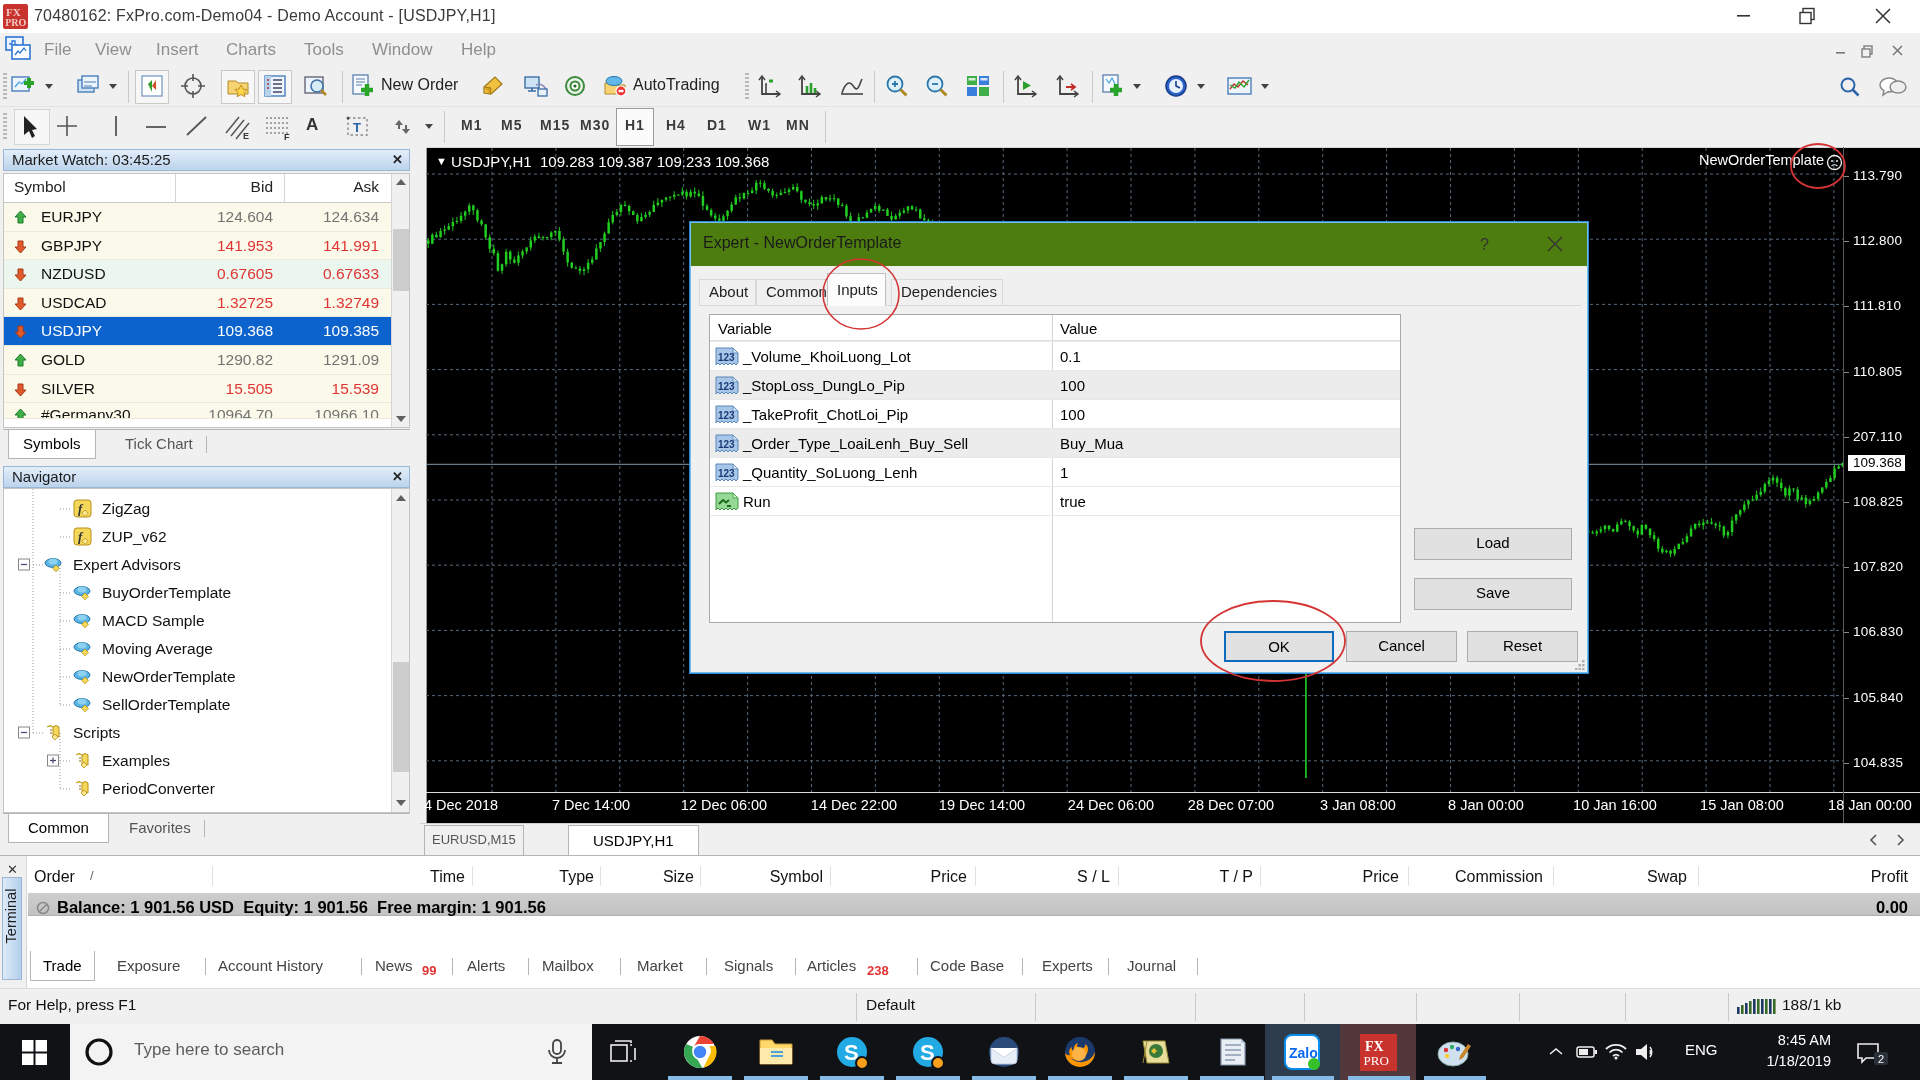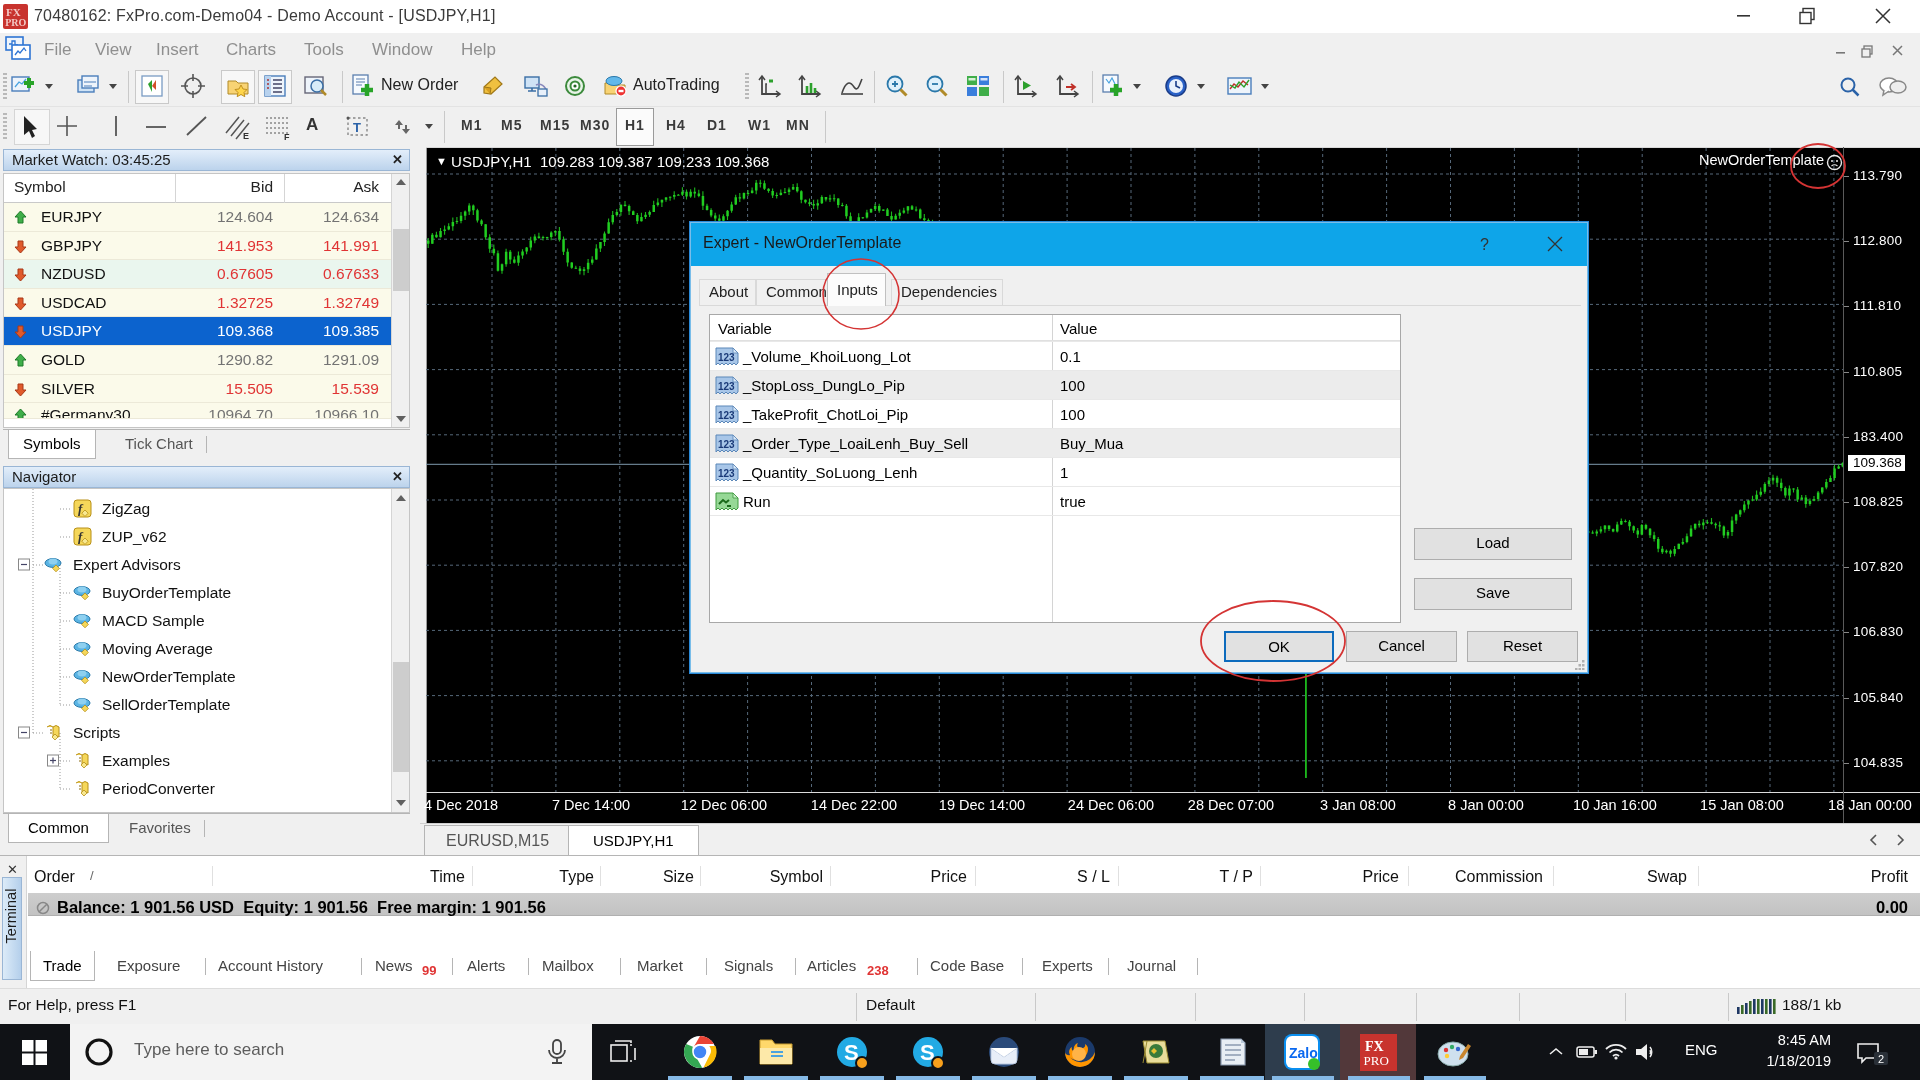--- a/index.html
+++ b/index.html
@@ -32,21 +32,21 @@
 #chartwrap{left:426px;top:147px;width:1494px;height:676px;background:#000}
 #praxis{position:absolute;left:1417px;top:0;width:77px;height:676px;border-left:1px solid #5a5a5a}
 .pl{position:absolute;left:9px;font-size:13.5px;color:#fff;letter-spacing:.2px}
 .pl:before{content:"";position:absolute;left:-9px;top:8px;width:5px;height:1px;background:#888}
 .plc{position:absolute;left:4px;font-size:13.5px;color:#000;background:#fff;padding:0 3px 1px 5px}
 .dl{position:absolute;top:650px;width:128px;text-align:center;font-size:14.5px;color:#fff}
 #ohlc{position:absolute;left:10px;top:6px;color:#fff;font-size:15px}
 #eaname{position:absolute;right:96px;top:5px;color:#fff;font-size:14.5px}
 
 #dialog{left:689px;top:221px;width:900px;height:453px;background:#f0f0f0;border:1px solid #2989d8;box-shadow:0 0 0 1px #79bde9 inset}
-#dlgtitle{position:absolute;left:1px;top:1px;width:896px;height:43px;background:#0ea5e9}
+#dlgtitle{position:absolute;left:1px;top:1px;width:896px;height:43px;background:#4d7c0f}
 #dlgtitle .t{position:absolute;left:12px;top:11px;font-size:16px;color:#1a1a1a}
 .dbtn{position:absolute;background:#e1e1e1;border:1px solid #adadad;text-align:center;font-size:15px;color:#000;padding-top:5px}
 .dtab{position:absolute;top:57px;height:26px;background:#f0f0f0;border:1px solid #d9d9d9;border-bottom:none;font-size:15px;color:#222;padding:3px 9px 0 9px}
 .dtab.sel{top:51px;height:33px;background:#fcfcfc;border:1px solid #c0c0c0;border-bottom:none;z-index:3;padding-top:7px}
 #dtabline{position:absolute;left:9px;top:83px;width:882px;height:1px;background:#d9d9d9}
 #dtable{position:absolute;left:19px;top:92px;width:692px;height:309px;background:#fff;border:1px solid #a8a8a8;font-size:15px}
 .drow{position:relative;height:29px;border-bottom:1px solid #e8e8e8}
 .drow.g{background:#ececec}
 .drow .ic{position:absolute;left:4px;top:5px;width:26px;height:20px}
 .drow .vn{position:absolute;left:33px;top:6px}
@@ -526,21 +526,21 @@
       <path d="M426 464.3 H1843" stroke="#7f9aae" stroke-width="1"></path>
       <path d="M428.2 238.0V248.1 M432.3 233.0V243.8 M436.4 231.7V237.7 M440.5 227.9V237.6 M444.6 225.6V234.7 M448.7 223.3V230.3 M452.8 217.4V230.7 M456.9 217.1V224.0 M461.0 211.9V223.3 M465.1 210.5V220.1 M469.2 203.2V215.0 M473.3 204.6V214.9 M477.4 208.8V222.6 M481.5 219.3V226.1 M485.6 224.3V239.8 M489.7 234.2V252.8 M493.8 244.5V255.4 M497.9 250.5V271.4 M502.0 263.4V273.7 M506.1 248.7V266.8 M510.2 250.1V263.9 M514.3 256.6V263.5 M518.4 251.4V265.7 M522.5 249.2V258.8 M526.6 246.9V254.2 M530.7 236.7V250.5 M534.8 234.3V243.3 M538.9 232.7V238.7 M543.0 235.8V240.6 M547.1 236.8V239.4 M551.2 231.2V240.3 M555.3 230.3V236.3 M559.4 227.0V241.4 M563.5 236.5V254.9 M567.6 248.6V266.4 M571.7 262.2V268.8 M575.8 265.7V268.7 M579.9 266.0V274.6 M584.0 267.0V275.3 M588.1 258.9V273.1 M592.2 256.2V264.7 M596.3 244.3V259.7 M600.4 241.9V251.9 M604.5 231.4V246.1 M608.6 218.4V233.7 M612.7 211.1V224.6 M616.8 209.1V216.5 M620.9 204.6V215.8 M625.0 201.1V206.4 M629.1 204.5V215.0 M633.2 210.5V215.1 M637.3 213.0V224.1 M641.4 212.8V221.6 M645.5 212.1V219.0 M649.6 210.6V217.0 M653.7 200.8V212.0 M657.8 198.2V206.5 M661.9 199.7V206.9 M666.0 197.1V201.7 M670.1 196.4V200.8 M674.2 191.2V199.4 M678.3 193.9V195.0 M682.4 187.2V196.0 M686.5 189.6V199.6 M690.6 189.3V197.7 M694.7 187.4V197.7 M698.8 189.8V197.3 M702.9 191.3V210.1 M707.0 203.7V210.4 M711.1 208.3V217.3 M715.2 212.8V221.6 M719.3 214.6V225.3 M723.4 214.2V224.6 M727.5 210.0V220.0 M731.6 201.7V212.7 M735.7 194.8V205.0 M739.8 193.0V201.9 M743.9 192.5V199.6 M748.0 190.2V196.0 M752.1 187.4V193.6 M756.2 180.0V194.3 M760.3 179.8V187.5 M764.4 180.4V189.9 M768.5 188.2V192.7 M772.6 188.4V198.1 M776.7 192.6V198.5 M780.8 189.4V195.4 M784.9 188.1V193.5 M789.0 187.6V194.9 M793.1 184.1V189.9 M797.2 183.2V192.4 M801.3 190.3V203.2 M805.4 199.6V203.6 M809.5 198.6V206.2 M813.6 199.7V209.0 M817.7 199.4V209.8 M821.8 195.2V203.9 M825.9 196.9V201.5 M830.0 194.7V202.0 M834.1 194.2V201.4 M838.2 198.3V207.7 M842.3 202.7V206.5 M846.4 204.1V218.7 M850.5 212.5V226.5 M854.6 221.6V226.6 M858.7 213.3V226.5 M862.8 217.1V218.7 M866.9 209.7V218.6 M871.0 208.6V212.7 M875.1 203.8V211.0 M879.2 203.7V212.8 M883.3 209.5V210.9 M887.4 207.9V216.0 M891.5 211.6V223.3 M895.6 213.8V219.4 M899.7 209.4V218.8 M903.8 207.8V213.7 M907.9 206.3V213.8 M912.0 205.1V209.9 M916.1 206.5V211.6 M920.2 208.5V219.2 M924.3 213.9V221.5 M928.4 218.6V225.0 M932.5 219.7V239.1 M936.6 236.4V248.9 M940.7 246.3V255.2 M944.8 251.0V271.9 M948.9 266.5V287.9 M953.0 282.5V294.5 M957.1 288.9V303.3 M961.2 301.2V311.9 M965.3 308.0V313.4 M969.4 308.8V320.0 M973.5 317.6V332.0 M977.6 326.9V336.5 M981.7 331.8V337.3 M985.8 333.2V346.7 M989.9 341.6V348.7 M994.0 345.1V352.5 M998.1 349.1V361.0 M1002.2 356.9V366.9 M1006.3 359.6V369.6 M1010.4 364.9V374.1 M1014.5 369.2V377.3 M1018.6 371.0V385.1 M1022.7 383.5V386.9 M1026.8 382.8V388.9 M1030.9 383.9V391.7 M1035.0 389.4V401.1 M1039.1 394.7V402.5 M1043.2 398.1V407.2 M1047.3 398.6V416.5 M1051.4 412.0V416.4 M1055.5 414.1V420.6 M1059.6 413.5V423.6 M1063.7 418.5V424.1 M1067.8 420.3V427.8 M1071.9 425.8V434.3 M1076.0 430.9V441.5 M1080.1 434.7V443.0 M1084.2 439.2V444.9 M1088.3 439.6V449.4 M1092.4 448.0V456.4 M1096.5 455.2V458.0 M1100.6 457.4V466.6 M1104.7 461.8V464.9 M1108.8 462.1V466.7 M1112.9 464.3V467.4 M1117.0 466.3V473.4 M1121.1 466.0V472.2 M1125.2 470.8V479.1 M1129.3 471.5V478.4 M1133.4 473.6V479.0 M1137.5 472.4V478.3 M1141.6 477.5V483.5 M1145.7 479.9V485.5 M1149.8 482.2V489.3 M1153.9 486.6V490.4 M1158.0 486.0V488.9 M1162.1 484.5V496.6 M1166.2 490.1V495.1 M1170.3 489.8V496.8 M1174.4 495.3V498.5 M1178.5 495.2V502.3 M1182.6 496.0V509.8 M1186.7 505.4V509.5 M1190.8 501.4V511.1 M1194.9 503.6V512.0 M1199.0 507.4V515.1 M1203.1 511.0V521.6 M1207.2 513.5V518.4 M1211.3 517.2V523.7 M1215.4 522.3V525.1 M1219.5 520.8V531.5 M1223.6 525.0V530.4 M1227.7 525.3V535.1 M1231.8 528.8V543.1 M1235.9 534.6V540.4 M1240.0 535.7V549.2 M1244.1 544.7V550.8 M1248.2 548.7V554.5 M1252.3 550.4V561.2 M1256.4 558.4V565.8 M1260.5 560.7V570.4 M1264.6 562.4V571.1 M1268.7 566.9V577.2 M1272.8 569.5V584.5 M1276.9 576.8V584.0 M1281.0 581.0V588.9 M1285.1 580.6V595.6 M1289.2 590.8V599.8 M1293.3 597.4V608.7 M1297.4 606.7V618.9 M1301.5 616.4V632.8 M1305.6 628.5V777.8 M1309.7 636.5V646.9 M1313.8 609.9V639.7 M1317.9 601.4V615.4 M1322.0 583.0V602.6 M1326.1 582.2V585.5 M1330.2 574.6V586.1 M1334.3 574.2V579.2 M1338.4 570.3V578.9 M1342.5 565.0V574.1 M1346.6 560.7V570.4 M1350.7 559.1V564.7 M1354.8 557.9V564.0 M1358.9 552.7V563.3 M1363.0 545.2V556.0 M1367.1 548.0V550.4 M1371.2 540.6V551.4 M1375.3 538.4V542.5 M1379.4 535.3V541.0 M1383.5 533.7V536.9 M1387.6 532.4V538.3 M1391.7 524.0V535.0 M1395.8 524.8V529.1 M1399.9 521.9V528.5 M1404.0 519.1V523.1 M1408.1 516.4V526.0 M1412.2 518.4V524.5 M1416.3 520.8V524.8 M1420.4 520.1V526.5 M1424.5 522.8V533.0 M1428.6 527.2V531.7 M1432.7 525.4V532.9 M1436.8 528.2V531.2 M1440.9 527.8V529.7 M1445.0 526.5V535.2 M1449.1 529.5V532.9 M1453.2 530.2V536.5 M1457.3 529.6V536.2 M1461.4 526.3V536.9 M1465.5 529.8V533.3 M1469.6 524.9V536.5 M1473.7 524.3V529.6 M1477.8 523.4V527.4 M1481.9 523.5V530.9 M1486.0 522.7V528.0 M1490.1 521.2V530.5 M1494.2 518.7V526.0 M1498.3 518.6V526.5 M1502.4 516.6V528.5 M1506.5 515.6V521.2 M1510.6 514.6V520.2 M1514.7 516.8V526.3 M1518.8 521.4V526.6 M1522.9 524.5V530.3 M1527.0 521.9V529.7 M1531.1 521.5V528.2 M1535.2 521.9V527.9 M1539.3 524.6V530.9 M1543.4 523.3V530.4 M1547.5 522.6V530.3 M1551.6 526.4V532.7 M1555.7 525.0V529.3 M1559.8 524.5V531.6 M1563.9 524.8V528.9 M1568.0 522.4V532.0 M1572.1 527.8V533.4 M1576.2 526.1V533.6 M1580.3 530.0V534.9 M1584.4 527.9V535.4 M1588.5 528.1V534.0 M1592.6 530.6V533.7 M1596.7 529.6V536.3 M1600.8 526.2V533.6 M1604.9 525.2V532.7 M1609.0 525.4V531.1 M1613.1 528.5V532.2 M1617.2 521.7V532.5 M1621.3 518.5V524.9 M1625.4 519.5V522.6 M1629.5 520.1V530.5 M1633.6 525.6V533.0 M1637.7 528.0V537.9 M1641.8 524.0V535.2 M1645.9 523.8V529.9 M1650.0 528.1V538.0 M1654.1 531.8V541.4 M1658.2 536.9V552.2 M1662.3 546.1V554.1 M1666.4 549.5V553.4 M1670.5 549.6V557.3 M1674.6 545.9V556.2 M1678.7 543.8V549.3 M1682.8 538.3V545.1 M1686.9 533.5V543.2 M1691.0 525.2V537.1 M1695.1 523.7V530.1 M1699.2 520.5V527.4 M1703.3 518.9V529.5 M1707.4 519.8V524.0 M1711.5 518.1V524.6 M1715.6 522.6V528.4 M1719.7 521.6V530.9 M1723.8 525.5V538.1 M1727.9 530.1V538.4 M1732.0 516.6V535.9 M1736.1 513.8V524.0 M1740.2 509.5V517.0 M1744.3 501.1V512.5 M1748.4 500.2V508.8 M1752.5 495.7V501.3 M1756.6 490.4V500.9 M1760.7 487.5V496.7 M1764.8 482.2V493.7 M1768.9 477.1V486.6 M1773.0 474.8V484.4 M1777.1 475.8V487.1 M1781.2 478.5V491.2 M1785.3 486.5V497.8 M1789.4 485.5V499.9 M1793.5 488.2V492.6 M1797.6 487.0V501.9 M1801.7 495.1V500.1 M1805.8 494.9V507.7 M1809.9 498.4V505.8 M1814.0 496.1V501.2 M1818.1 491.0V501.3 M1822.2 487.2V494.2 M1826.3 479.0V489.2 M1830.4 475.6V482.1 M1834.5 465.0V480.2 M1838.6 464.4V469.1 M1842.7 462.3V467.3" stroke="#1db91d" stroke-width="1.1" fill="none"></path>
       <path d="M427.0 240.5h2.5V243.8h-2.5Z M431.1 234.7h2.5V243.8h-2.5Z M435.2 234.7h2.5V237.3h-2.5Z M439.3 230.9h2.5V237.3h-2.5Z M443.4 229.4h2.5V230.9h-2.5Z M447.5 226.2h2.5V229.4h-2.5Z M451.6 221.9h2.5V226.2h-2.5Z M455.7 220.9h2.5V221.9h-2.5Z M459.8 215.8h2.5V220.9h-2.5Z M463.9 211.4h2.5V215.8h-2.5Z M468.0 205.6h2.5V211.4h-2.5Z M472.1 205.6h2.5V210.3h-2.5Z M476.2 210.3h2.5V220.5h-2.5Z M480.3 220.5h2.5V224.3h-2.5Z M484.4 224.3h2.5V237.2h-2.5Z M488.5 237.2h2.5V248.8h-2.5Z M492.6 248.8h2.5V253.3h-2.5Z M496.7 253.3h2.5V270.8h-2.5Z M500.8 264.3h2.5V270.8h-2.5Z M504.9 251.8h2.5V264.3h-2.5Z M509.0 251.8h2.5V259.5h-2.5Z M513.1 259.5h2.5V262.8h-2.5Z M517.2 255.5h2.5V262.8h-2.5Z M521.3 251.4h2.5V255.5h-2.5Z M525.4 247.5h2.5V251.4h-2.5Z M529.5 240.5h2.5V247.5h-2.5Z M533.6 236.4h2.5V240.5h-2.5Z M537.7 236.4h2.5V238.1h-2.5Z M541.8 237.0h2.5V238.1h-2.5Z M545.9 237.0h2.5V238.0h-2.5Z M550.0 232.5h2.5V237.0h-2.5Z M554.1 230.9h2.5V232.5h-2.5Z M558.2 230.9h2.5V239.3h-2.5Z M562.3 239.3h2.5V251.8h-2.5Z M566.4 251.8h2.5V262.5h-2.5Z M570.5 262.5h2.5V267.8h-2.5Z M574.6 267.8h2.5V268.8h-2.5Z M578.7 268.5h2.5V270.9h-2.5Z M582.8 269.3h2.5V270.9h-2.5Z M586.9 262.8h2.5V269.3h-2.5Z M591.0 259.5h2.5V262.8h-2.5Z M595.1 248.4h2.5V259.5h-2.5Z M599.2 242.0h2.5V248.4h-2.5Z M603.3 233.5h2.5V242.0h-2.5Z M607.4 222.3h2.5V233.5h-2.5Z M611.5 215.0h2.5V222.3h-2.5Z M615.6 212.1h2.5V215.0h-2.5Z M619.7 204.7h2.5V212.1h-2.5Z M623.8 204.7h2.5V206.0h-2.5Z M627.9 206.0h2.5V211.2h-2.5Z M632.0 211.2h2.5V214.9h-2.5Z M636.1 214.9h2.5V221.2h-2.5Z M640.2 216.9h2.5V221.2h-2.5Z M644.3 214.8h2.5V216.9h-2.5Z M648.4 211.9h2.5V214.8h-2.5Z M652.5 204.9h2.5V211.9h-2.5Z M656.6 202.5h2.5V204.9h-2.5Z M660.7 199.7h2.5V202.5h-2.5Z M664.8 197.5h2.5V199.7h-2.5Z M668.9 196.7h2.5V197.7h-2.5Z M673.0 195.0h2.5V196.7h-2.5Z M677.1 194.8h2.5V195.8h-2.5Z M681.2 191.7h2.5V194.8h-2.5Z M685.3 191.7h2.5V196.6h-2.5Z M689.4 191.7h2.5V196.6h-2.5Z M693.5 191.7h2.5V193.4h-2.5Z M697.6 193.4h2.5V195.9h-2.5Z M701.7 195.9h2.5V205.8h-2.5Z M705.8 205.8h2.5V210.1h-2.5Z M709.9 210.1h2.5V215.5h-2.5Z M714.0 215.5h2.5V218.6h-2.5Z M718.1 218.6h2.5V220.8h-2.5Z M722.2 216.3h2.5V220.8h-2.5Z M726.3 210.7h2.5V216.3h-2.5Z M730.4 204.6h2.5V210.7h-2.5Z M734.5 197.3h2.5V204.6h-2.5Z M738.6 197.3h2.5V198.5h-2.5Z M742.7 193.1h2.5V198.5h-2.5Z M746.8 193.1h2.5V194.1h-2.5Z M750.9 190.6h2.5V193.1h-2.5Z M755.0 182.8h2.5V190.6h-2.5Z M759.1 182.8h2.5V183.8h-2.5Z M763.2 183.2h2.5V188.8h-2.5Z M767.3 188.8h2.5V190.9h-2.5Z M771.4 190.9h2.5V195.4h-2.5Z M775.5 195.1h2.5V196.1h-2.5Z M779.6 192.7h2.5V195.1h-2.5Z M783.7 191.9h2.5V192.9h-2.5Z M787.8 189.6h2.5V191.9h-2.5Z M791.9 187.1h2.5V189.6h-2.5Z M796.0 187.1h2.5V191.2h-2.5Z M800.1 191.2h2.5V199.8h-2.5Z M804.2 199.8h2.5V202.3h-2.5Z M808.3 202.3h2.5V204.1h-2.5Z M812.4 204.1h2.5V205.5h-2.5Z M816.5 203.3h2.5V205.5h-2.5Z M820.6 197.1h2.5V203.3h-2.5Z M824.7 197.1h2.5V199.4h-2.5Z M828.8 198.3h2.5V199.4h-2.5Z M832.9 198.3h2.5V199.3h-2.5Z M837.0 198.5h2.5V205.0h-2.5Z M841.1 205.0h2.5V206.0h-2.5Z M845.2 205.7h2.5V216.2h-2.5Z M849.3 216.2h2.5V222.0h-2.5Z M853.4 222.0h2.5V223.1h-2.5Z M857.5 217.2h2.5V223.1h-2.5Z M861.6 217.2h2.5V218.2h-2.5Z M865.7 212.6h2.5V217.4h-2.5Z M869.8 209.1h2.5V212.6h-2.5Z M873.9 205.9h2.5V209.1h-2.5Z M878.0 205.9h2.5V210.7h-2.5Z M882.1 209.5h2.5V210.7h-2.5Z M886.2 209.5h2.5V216.0h-2.5Z M890.3 216.0h2.5V219.4h-2.5Z M894.4 215.8h2.5V219.4h-2.5Z M898.5 212.7h2.5V215.8h-2.5Z M902.6 210.6h2.5V212.7h-2.5Z M906.7 206.3h2.5V210.6h-2.5Z M910.8 206.3h2.5V209.4h-2.5Z M914.9 209.4h2.5V210.4h-2.5Z M919.0 209.5h2.5V218.3h-2.5Z M923.1 218.3h2.5V220.1h-2.5Z M927.2 220.1h2.5V224.0h-2.5Z M931.3 224.0h2.5V236.7h-2.5Z M935.4 236.7h2.5V248.1h-2.5Z M939.5 248.1h2.5V254.0h-2.5Z M943.6 254.0h2.5V271.0h-2.5Z M947.7 271.0h2.5V286.4h-2.5Z M951.8 286.4h2.5V292.6h-2.5Z M955.9 292.6h2.5V303.2h-2.5Z M960.0 303.2h2.5V308.4h-2.5Z M964.1 308.4h2.5V312.1h-2.5Z M968.2 312.1h2.5V318.6h-2.5Z M972.3 318.6h2.5V329.8h-2.5Z M976.4 329.8h2.5V332.4h-2.5Z M980.5 332.4h2.5V336.9h-2.5Z M984.6 336.9h2.5V345.9h-2.5Z M988.7 345.9h2.5V346.9h-2.5Z M992.8 346.3h2.5V350.8h-2.5Z M996.9 350.8h2.5V359.6h-2.5Z M1001.0 359.6h2.5V362.7h-2.5Z M1005.1 362.7h2.5V365.2h-2.5Z M1009.2 365.2h2.5V369.9h-2.5Z M1013.3 369.9h2.5V374.0h-2.5Z M1017.4 374.0h2.5V383.7h-2.5Z M1021.5 383.7h2.5V384.7h-2.5Z M1025.6 384.0h2.5V387.3h-2.5Z M1029.7 387.3h2.5V390.7h-2.5Z M1033.8 390.7h2.5V396.8h-2.5Z M1037.9 396.8h2.5V401.6h-2.5Z M1042.0 401.6h2.5V402.9h-2.5Z M1046.1 402.9h2.5V412.7h-2.5Z M1050.2 412.7h2.5V416.3h-2.5Z M1054.3 416.2h2.5V417.2h-2.5Z M1058.4 416.2h2.5V421.4h-2.5Z M1062.5 421.4h2.5V423.0h-2.5Z M1066.6 423.0h2.5V426.6h-2.5Z M1070.7 426.6h2.5V433.4h-2.5Z M1074.8 433.4h2.5V439.2h-2.5Z M1078.9 439.2h2.5V442.7h-2.5Z M1083.0 442.7h2.5V443.7h-2.5Z M1087.1 442.9h2.5V449.3h-2.5Z M1091.2 449.3h2.5V456.4h-2.5Z M1095.3 456.4h2.5V457.5h-2.5Z M1099.4 457.5h2.5V463.7h-2.5Z M1103.5 463.7h2.5V464.7h-2.5Z M1107.6 464.2h2.5V465.2h-2.5Z M1111.7 464.5h2.5V466.3h-2.5Z M1115.8 466.3h2.5V469.9h-2.5Z M1119.9 469.9h2.5V470.9h-2.5Z M1124.0 470.8h2.5V477.1h-2.5Z M1128.1 474.5h2.5V477.1h-2.5Z M1132.2 474.5h2.5V475.6h-2.5Z M1136.3 475.6h2.5V478.0h-2.5Z M1140.4 478.0h2.5V482.0h-2.5Z M1144.5 482.0h2.5V483.1h-2.5Z M1148.6 483.1h2.5V488.1h-2.5Z M1152.7 488.1h2.5V489.1h-2.5Z M1156.8 486.9h2.5V488.7h-2.5Z M1160.9 486.9h2.5V493.0h-2.5Z M1165.0 490.9h2.5V493.0h-2.5Z M1169.1 490.9h2.5V496.2h-2.5Z M1173.2 496.2h2.5V497.2h-2.5Z M1177.3 496.7h2.5V497.9h-2.5Z M1181.4 497.9h2.5V505.5h-2.5Z M1185.5 505.5h2.5V507.7h-2.5Z M1189.6 505.0h2.5V507.7h-2.5Z M1193.7 505.0h2.5V508.8h-2.5Z M1197.8 508.8h2.5V513.2h-2.5Z M1201.9 513.2h2.5V518.0h-2.5Z M1206.0 517.6h2.5V518.6h-2.5Z M1210.1 517.6h2.5V523.1h-2.5Z M1214.2 523.1h2.5V524.1h-2.5Z M1218.3 523.2h2.5V529.0h-2.5Z M1222.4 526.7h2.5V529.0h-2.5Z M1226.5 526.7h2.5V533.0h-2.5Z M1230.6 533.0h2.5V539.1h-2.5Z M1234.7 539.1h2.5V540.1h-2.5Z M1238.8 539.9h2.5V548.0h-2.5Z M1242.9 548.0h2.5V550.0h-2.5Z M1247.0 550.0h2.5V553.3h-2.5Z M1251.1 553.3h2.5V560.0h-2.5Z M1255.2 560.0h2.5V561.7h-2.5Z M1259.3 561.7h2.5V566.7h-2.5Z M1263.4 566.7h2.5V567.8h-2.5Z M1267.5 567.8h2.5V573.8h-2.5Z M1271.6 573.8h2.5V580.7h-2.5Z M1275.7 580.7h2.5V581.7h-2.5Z M1279.8 581.1h2.5V585.0h-2.5Z M1283.9 585.0h2.5V593.0h-2.5Z M1288.0 593.0h2.5V598.5h-2.5Z M1292.1 598.5h2.5V607.9h-2.5Z M1296.2 607.9h2.5V617.3h-2.5Z M1300.3 617.3h2.5V630.8h-2.5Z M1304.4 630.8h2.5V645.5h-2.5Z M1308.5 636.8h2.5V645.5h-2.5Z M1312.6 611.9h2.5V636.8h-2.5Z M1316.7 601.5h2.5V611.9h-2.5Z M1320.8 583.0h2.5V601.5h-2.5Z M1324.9 582.7h2.5V583.7h-2.5Z M1329.0 577.5h2.5V582.7h-2.5Z M1333.1 574.8h2.5V577.5h-2.5Z M1337.2 572.5h2.5V574.8h-2.5Z M1341.3 566.0h2.5V572.5h-2.5Z M1345.4 564.2h2.5V566.0h-2.5Z M1349.5 560.5h2.5V564.2h-2.5Z M1353.6 560.0h2.5V561.0h-2.5Z M1357.7 554.0h2.5V560.0h-2.5Z M1361.8 548.6h2.5V554.0h-2.5Z M1365.9 548.3h2.5V549.3h-2.5Z M1370.0 542.1h2.5V548.3h-2.5Z M1374.1 540.8h2.5V542.1h-2.5Z M1378.2 536.5h2.5V540.8h-2.5Z M1382.3 535.4h2.5V536.5h-2.5Z M1386.4 532.6h2.5V535.4h-2.5Z M1390.5 527.7h2.5V532.6h-2.5Z M1394.6 526.9h2.5V527.9h-2.5Z M1398.7 522.5h2.5V526.9h-2.5Z M1402.8 520.8h2.5V522.5h-2.5Z M1406.9 520.8h2.5V523.4h-2.5Z M1411.0 522.7h2.5V523.7h-2.5Z M1415.1 522.7h2.5V523.7h-2.5Z M1419.2 523.5h2.5V526.0h-2.5Z M1423.3 526.0h2.5V529.5h-2.5Z M1427.4 529.0h2.5V530.0h-2.5Z M1431.5 529.0h2.5V530.1h-2.5Z M1435.6 528.6h2.5V530.1h-2.5Z M1439.7 528.4h2.5V529.4h-2.5Z M1443.8 528.4h2.5V532.0h-2.5Z M1447.9 532.0h2.5V533.0h-2.5Z M1452.0 531.7h2.5V532.9h-2.5Z M1456.1 531.7h2.5V533.5h-2.5Z M1460.2 530.3h2.5V533.5h-2.5Z M1464.3 530.3h2.5V533.2h-2.5Z M1468.4 526.0h2.5V533.2h-2.5Z M1472.5 525.1h2.5V526.1h-2.5Z M1476.6 524.7h2.5V525.7h-2.5Z M1480.7 524.7h2.5V526.9h-2.5Z M1484.8 526.9h2.5V527.9h-2.5Z M1488.9 524.9h2.5V526.9h-2.5Z M1493.0 522.0h2.5V524.9h-2.5Z M1497.1 522.0h2.5V524.7h-2.5Z M1501.2 520.4h2.5V524.7h-2.5Z M1505.3 518.5h2.5V520.4h-2.5Z M1509.4 518.5h2.5V519.5h-2.5Z M1513.5 519.4h2.5V522.7h-2.5Z M1517.6 522.7h2.5V526.3h-2.5Z M1521.7 525.3h2.5V526.3h-2.5Z M1525.8 523.5h2.5V525.3h-2.5Z M1529.9 523.5h2.5V524.5h-2.5Z M1534.0 523.9h2.5V526.0h-2.5Z M1538.1 526.0h2.5V527.5h-2.5Z M1542.2 526.2h2.5V527.5h-2.5Z M1546.3 526.2h2.5V528.4h-2.5Z M1550.4 527.4h2.5V528.4h-2.5Z M1554.5 527.4h2.5V528.4h-2.5Z M1558.6 527.9h2.5V528.9h-2.5Z M1562.7 526.5h2.5V528.6h-2.5Z M1566.8 526.5h2.5V529.4h-2.5Z M1570.9 529.4h2.5V530.9h-2.5Z M1575.0 530.5h2.5V531.5h-2.5Z M1579.1 530.5h2.5V532.5h-2.5Z M1583.2 531.4h2.5V532.5h-2.5Z M1587.3 531.4h2.5V532.6h-2.5Z M1591.4 532.6h2.5V533.6h-2.5Z M1595.5 531.4h2.5V533.4h-2.5Z M1599.6 529.3h2.5V531.4h-2.5Z M1603.7 525.6h2.5V529.3h-2.5Z M1607.8 525.6h2.5V529.0h-2.5Z M1611.9 529.0h2.5V531.5h-2.5Z M1616.0 524.6h2.5V531.5h-2.5Z M1620.1 520.9h2.5V524.6h-2.5Z M1624.2 520.9h2.5V521.9h-2.5Z M1628.3 521.7h2.5V526.2h-2.5Z M1632.4 526.2h2.5V530.6h-2.5Z M1636.5 530.6h2.5V534.6h-2.5Z M1640.6 525.1h2.5V534.6h-2.5Z M1644.7 525.1h2.5V528.7h-2.5Z M1648.8 528.7h2.5V535.3h-2.5Z M1652.9 535.3h2.5V539.1h-2.5Z M1657.0 539.1h2.5V548.8h-2.5Z M1661.1 548.8h2.5V552.2h-2.5Z M1665.2 550.7h2.5V552.2h-2.5Z M1669.3 550.7h2.5V553.8h-2.5Z M1673.4 549.1h2.5V553.8h-2.5Z M1677.5 543.8h2.5V549.1h-2.5Z M1681.6 541.9h2.5V543.8h-2.5Z M1685.7 536.2h2.5V541.9h-2.5Z M1689.8 528.6h2.5V536.2h-2.5Z M1693.9 523.8h2.5V528.6h-2.5Z M1698.0 523.8h2.5V525.3h-2.5Z M1702.1 522.5h2.5V525.3h-2.5Z M1706.2 522.2h2.5V523.2h-2.5Z M1710.3 522.2h2.5V523.7h-2.5Z M1714.4 523.7h2.5V525.3h-2.5Z M1718.5 525.3h2.5V526.5h-2.5Z M1722.6 526.5h2.5V535.4h-2.5Z M1726.7 531.9h2.5V535.4h-2.5Z M1730.8 520.4h2.5V531.9h-2.5Z M1734.9 514.6h2.5V520.4h-2.5Z M1739.0 510.3h2.5V514.6h-2.5Z M1743.1 504.6h2.5V510.3h-2.5Z M1747.2 500.5h2.5V504.6h-2.5Z M1751.3 499.6h2.5V500.6h-2.5Z M1755.4 494.7h2.5V499.6h-2.5Z M1759.5 491.7h2.5V494.7h-2.5Z M1763.6 484.1h2.5V491.7h-2.5Z M1767.7 480.6h2.5V484.1h-2.5Z M1771.8 477.7h2.5V480.6h-2.5Z M1775.9 477.7h2.5V482.8h-2.5Z M1780.0 482.8h2.5V487.9h-2.5Z M1784.1 487.9h2.5V495.4h-2.5Z M1788.2 488.5h2.5V495.4h-2.5Z M1792.3 488.5h2.5V489.6h-2.5Z M1796.4 489.6h2.5V499.5h-2.5Z M1800.5 497.6h2.5V499.5h-2.5Z M1804.6 497.6h2.5V503.9h-2.5Z M1808.7 500.7h2.5V503.9h-2.5Z M1812.8 499.0h2.5V500.7h-2.5Z M1816.9 492.4h2.5V499.0h-2.5Z M1821.0 487.6h2.5V492.4h-2.5Z M1825.1 481.9h2.5V487.6h-2.5Z M1829.2 477.9h2.5V481.9h-2.5Z M1833.3 468.4h2.5V477.9h-2.5Z M1837.4 466.4h2.5V468.4h-2.5Z M1841.5 463.0h2.5V466.4h-2.5Z" fill="#21cd21"></path>
       <path d="M1306 672 V778" stroke="#1db91d" stroke-width="1.6"></path>
     </svg>
     <div id="praxis">
       <div class="pl" style="top:21px">113.790</div>
       <div class="pl" style="top:86px">112.800</div>
       <div class="pl" style="top:151px">111.810</div>
       <div class="pl" style="top:217px">110.805</div>
-      <div class="pl" style="top:282px">183.400</div>
+      <div class="pl" style="top:282px">207.110</div>
       <div class="pl" style="top:347px">108.825</div>
       <div class="pl" style="top:412px">107.820</div>
       <div class="pl" style="top:477px">106.830</div>
       <div class="pl" style="top:543px">105.840</div>
       <div class="pl" style="top:608px">104.835</div>
       <div class="plc" style="top:308px">109.368</div>
     </div>
     <div id="ohlc"><span style="font-size:11px;vertical-align:2px">▼</span> USDJPY,H1&nbsp; 109.283 109.387 109.233 109.368</div>
     <div id="eaname">NewOrderTemplate</div>
     <svg class="abs" style="left:1400px;top:7px" width="18" height="18">
@@ -655,21 +655,21 @@
         <rect x="0" y="8" width="2.5" height="2.5"></rect>
       </g>
     </svg>
   </div>
 <svg class="abs" style="left:0;top:0;z-index:50;pointer-events:none" width="1920" height="1080">
     <ellipse cx="861" cy="294" rx="38" ry="35" fill="none" stroke="#d43434" stroke-width="1.6"></ellipse>
     <ellipse cx="1273" cy="641" rx="72" ry="40" fill="none" stroke="#d43434" stroke-width="1.8"></ellipse>
     <ellipse cx="1818" cy="166" rx="27" ry="22" fill="none" stroke="#d43434" stroke-width="1.8"></ellipse>
   </svg>
 <div class="abs" style="left:420px;top:823px;width:1500px;height:32px;background:#f0f0f0;border-top:1px solid #d0d0d0">
-    <div class="abs" style="left:4px;top:1px;height:31px;padding:6px 21px 0;border:1px solid #b5b5b5;border-bottom:none;color:#555;font-size:16px">EURUSD,M15</div>
+    <div class="abs" style="left:4px;top:1px;height:31px;padding:6px 7px 0;border:1px solid #b5b5b5;border-bottom:none;color:#555;font-size:13px">EURUSD,M15</div>
     <div class="abs" style="left:148px;top:1px;height:31px;padding:6px 24px 0;background:#fff;border:1px solid #b5b5b5;border-bottom:none;color:#000;font-size:15px">USDJPY,H1</div>
     <svg class="abs" style="left:1448px;top:9px" width="44" height="14">
       <path d="M8 2 L3 7 L8 12" fill="none" stroke="#555" stroke-width="1.6"></path>
       <path d="M30 2 L35 7 L30 12" fill="none" stroke="#555" stroke-width="1.6"></path>
     </svg>
   </div>
 <div class="abs" id="terminal" style="border-top:1px solid #b5b5b5">
     <div class="abs" style="left:0;top:0;width:27px;height:133px;background:#f0f0f0;border-right:1px solid #d5d5d5">
       <div style="position:absolute;left:7px;top:6px;font-size:13px;color:#333">✕</div>
       <div style="position:absolute;left:2px;top:21px;width:20px;height:103px;background:linear-gradient(to right,#dcebf8,#b4cfeb);border:1px solid #9ab6d5"></div>

